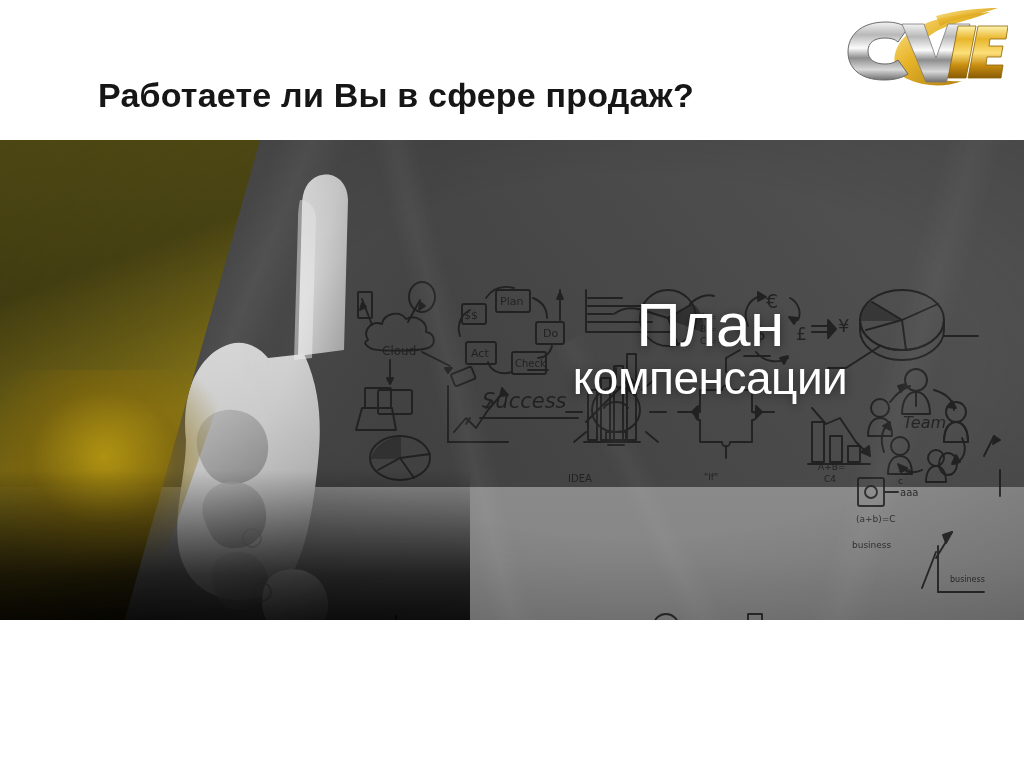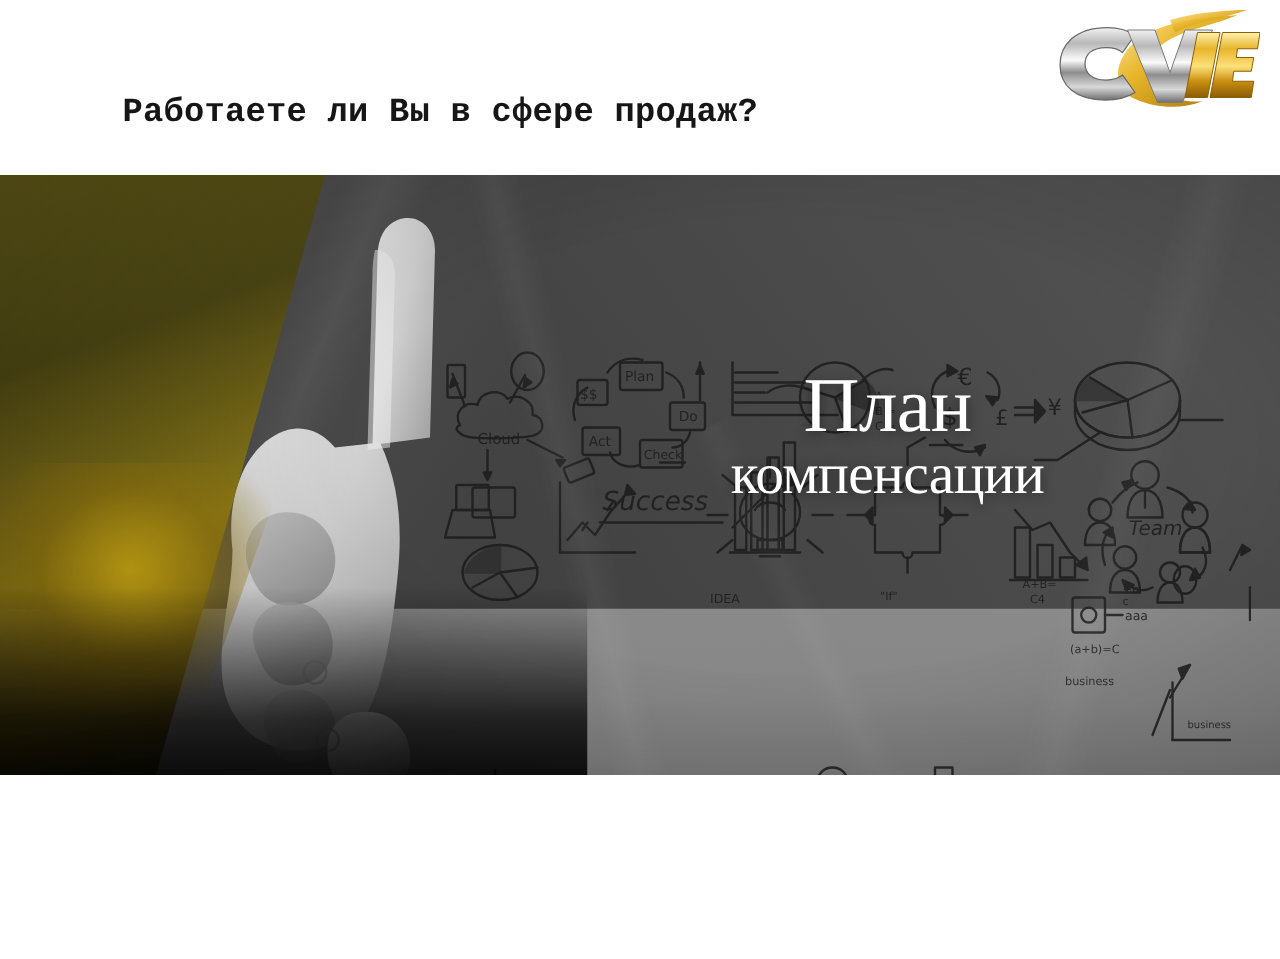--- a/index.html
+++ b/index.html
@@ -7,23 +7,23 @@
               font-family:"Liberation Sans", sans-serif; overflow:hidden; }
 
   #slide { position:relative; width:1024px; height:767px; background:#fff; }
 
   
   #header { position:absolute; left:0; top:0; width:1024px; height:140px;
             background:#ffffff; }
 
   #slide-title {
     position:absolute; left:98px; top:76px;
-    font-size:27px; font-weight:bold; color:#161616;
+    font-size:34px; font-weight:bold; color:#161616;
     letter-spacing:0.2px; white-space:nowrap;
-    font-family:Liberation Mono, monospace;
+    font-family:Liberation Sans, sans-serif;
   }
 
   
   #logo { position:absolute; right:16px; top:6px; width:168px; height:84px; }
   #logo svg { display:block; width:168px; height:84px; }
 
   
   #hero { position:absolute; left:0; top:140px; width:1024px; height:480px;
           overflow:hidden; background:#4b4b4b; }
 
@@ -82,21 +82,21 @@
     position:absolute; left:0; bottom:0; width:470px; height:150px;
     background:linear-gradient(180deg, rgba(0,0,0,0.0) 0%, rgba(0,0,0,0.72) 70%, rgba(0,0,0,0.88) 100%);
   }
 
   
   #overlay-text {
     position:absolute; left:440px; top:155px; width:540px;
     color:#ffffff; font-size:62px; line-height:0.98; font-weight:400;
     text-align:center; letter-spacing:-0.5px;
     text-shadow:0 2px 10px rgba(0,0,0,0.45);
-    font-family:Liberation Serif, serif;
+    font-family:Liberation Sans, sans-serif;
   }
   #overlay-line1 { display:block; }
   #overlay-line2 { display:block; font-size:46px; }
 
   
   #footer { position:absolute; left:0; top:620px; width:1024px; height:147px;
             background:#ffffff; }
 </style>
 </head>
 <body>

